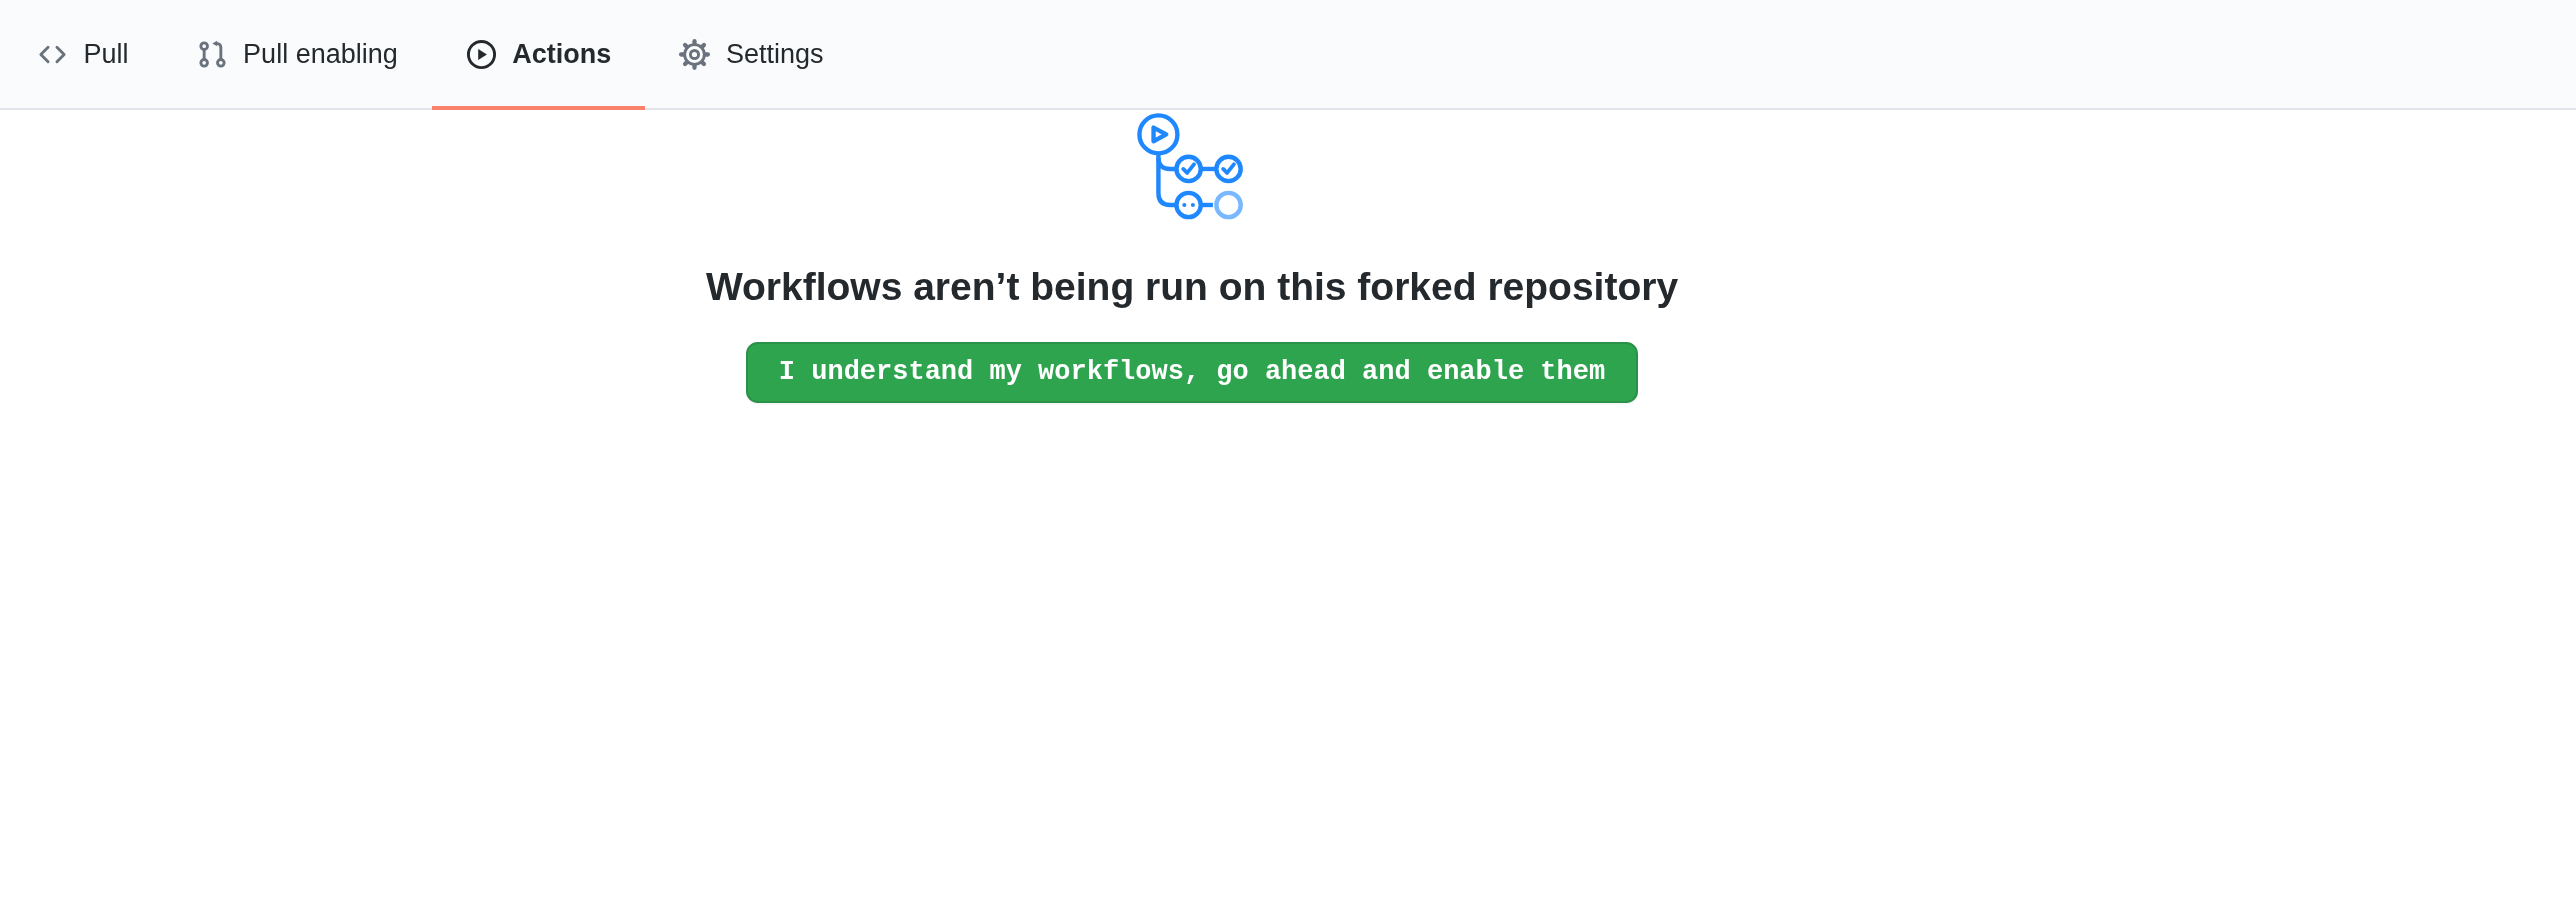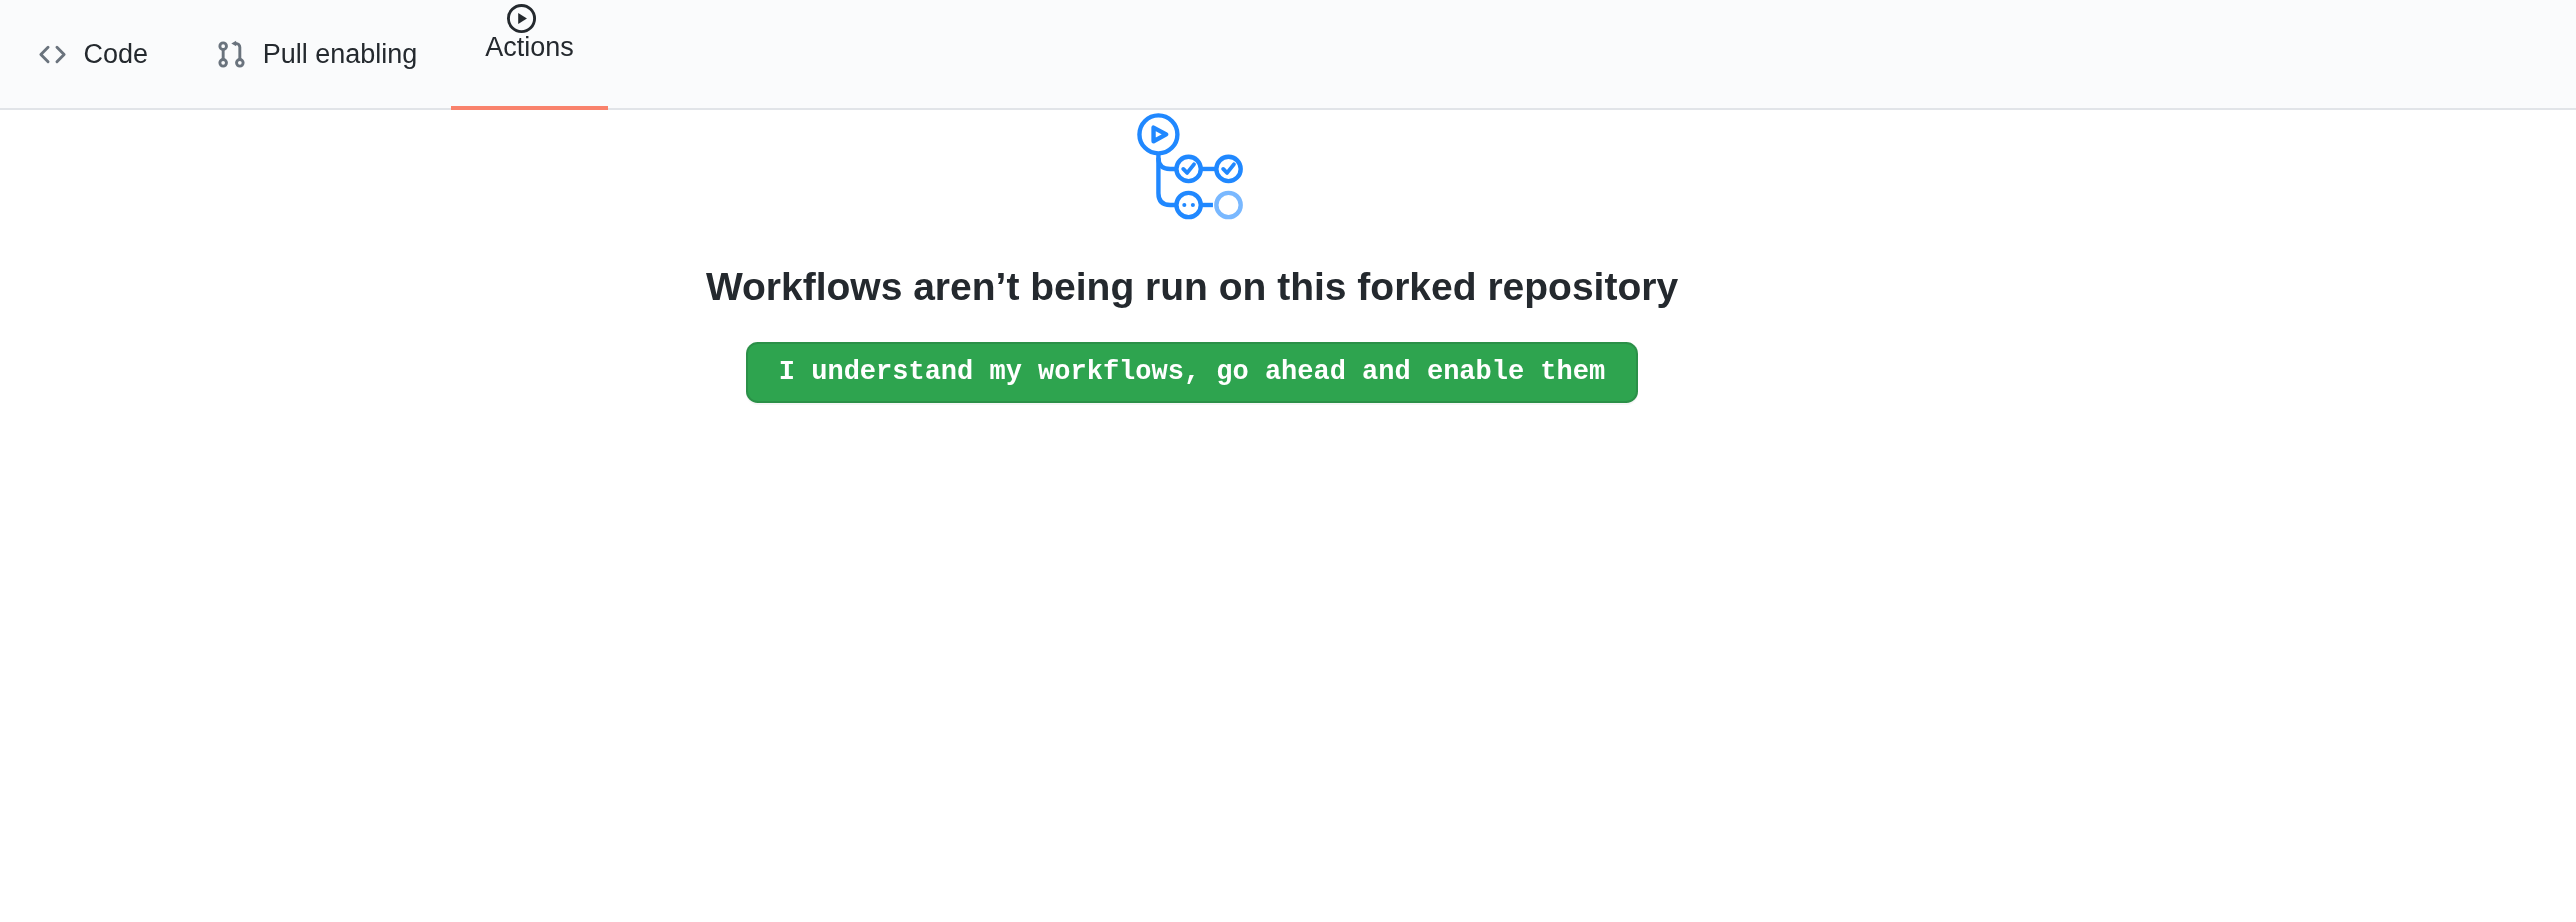--- a/index.html
+++ b/index.html
@@ -36,23 +36,22 @@
     text-decoration: none;
   }
   .tab .octicon {
     width: 31px;
     height: 31px;
     margin-right: 15.6px;
     color: #6a737d;
     flex: none;
   }
   .tab.selected {
-    font-weight: normal;
+    font-weight: bold;
     border-bottom-color: #f9826c;
-    flex-direction: column;
   }
   .tab.selected .octicon { color: #24292e; }
 
   
   .main-wrap {
     width: 2384px;
     display: flex;
     flex-direction: column;
     align-items: center;
   }
@@ -105,21 +104,21 @@
 </style>
 </head>
 <body>
 
 <nav class="repo-nav">
 
   <a class="tab">
     <svg class="octicon" viewBox="0 0 16 16" aria-hidden="true">
       <path d="M5.7 4.3 2 8l3.7 3.7 M10.3 4.3 14 8l-3.7 3.7" fill="none" stroke="currentColor" stroke-width="1.5" stroke-linecap="round" stroke-linejoin="round"></path>
     </svg>
-    <span>Code</span>
+    <span>Pull</span>
   </a>
 
   <a class="tab">
     <svg class="octicon" viewBox="0 0 16 16" aria-hidden="true">
       <g fill="none" stroke="currentColor" stroke-width="1.5">
         <circle cx="3.7" cy="3.7" r="1.7"></circle>
         <circle cx="3.7" cy="12.3" r="1.7"></circle>
         <circle cx="12.3" cy="12.3" r="1.7"></circle>
         <path d="M3.7 5.5 v5"></path>
         <path d="M10 2.3 h0.3 a2 2 0 0 1 2 2 v6.2" stroke-linecap="round"></path>
@@ -131,20 +130,39 @@
 
   <a class="tab selected">
     <svg class="octicon" viewBox="0 0 16 16" aria-hidden="true">
       <circle cx="8" cy="8" r="6.75" fill="none" stroke="currentColor" stroke-width="1.5"></circle>
       <path d="M6.3 5.2 10.8 8 6.3 10.8 Z" fill="currentColor"></path>
     </svg>
     <span>Actions</span>
   </a>
 
 
+  <a class="tab">
+    <svg class="octicon" viewBox="0 0 16 16" aria-hidden="true">
+      <g fill="none" stroke="currentColor" stroke-width="1.5">
+        <circle cx="8" cy="8" r="2.1"></circle>
+        <circle cx="8" cy="8" r="5.1"></circle>
+      </g>
+      <g fill="none" stroke="currentColor" stroke-width="2.2" stroke-linecap="round">
+        <path d="M13.6 8 H14.9"></path>
+        <path d="M11.96 11.96 12.88 12.88"></path>
+        <path d="M8 13.6 V14.9"></path>
+        <path d="M4.04 11.96 3.12 12.88"></path>
+        <path d="M2.4 8 H1.1"></path>
+        <path d="M4.04 4.04 3.12 3.12"></path>
+        <path d="M8 2.4 V1.1"></path>
+        <path d="M11.96 4.04 12.88 3.12"></path>
+      </g>
+    </svg>
+    <span>Settings</span>
+  </a>
 
 </nav>
 
 <main class="main-wrap">
 
   <svg class="workflow-icon" viewBox="0 0 114 118" aria-hidden="true">
 
     <circle cx="22" cy="25" r="19.5" fill="none" stroke="#2088ff" stroke-width="4.5"></circle>
     <path d="M17 18 V32 L30 25 Z" fill="none" stroke="#2088ff" stroke-width="4.5" stroke-linejoin="round"></path>
 

